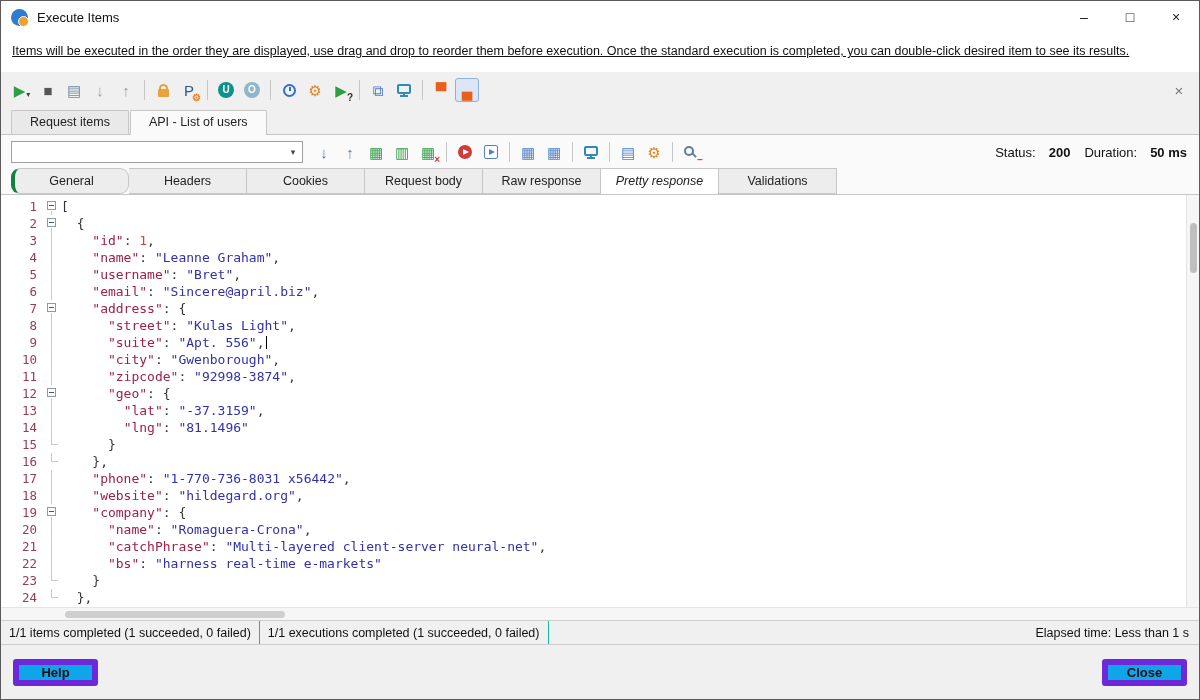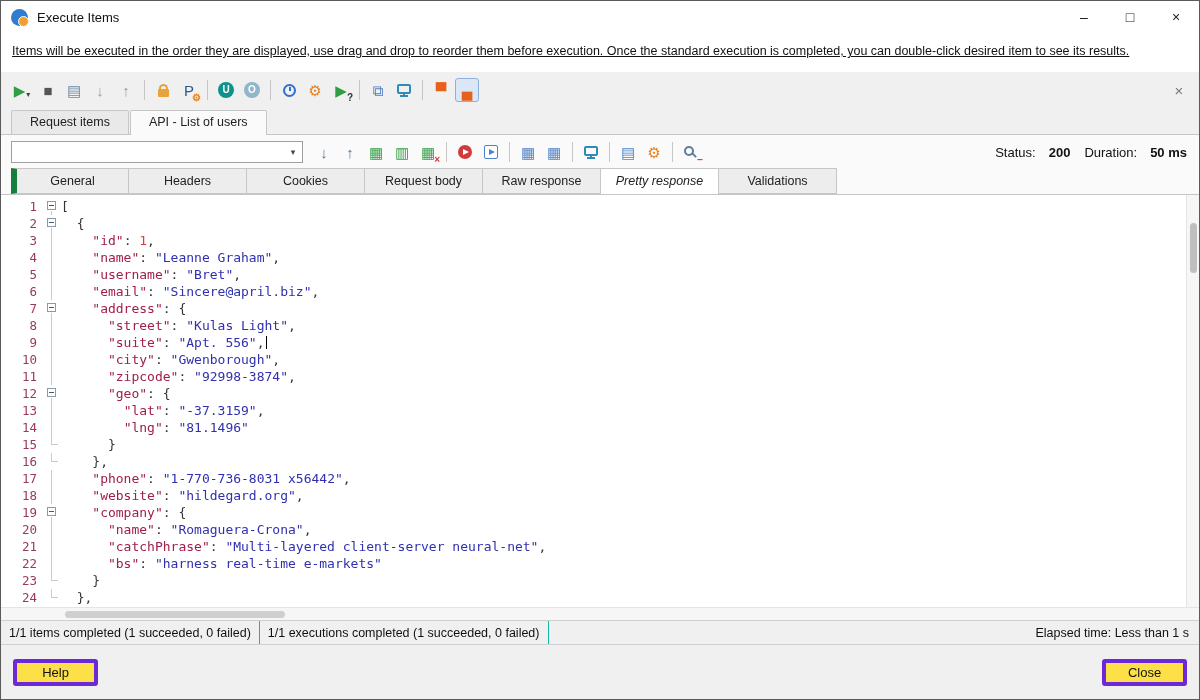--- a/index.html
+++ b/index.html
@@ -68,21 +68,21 @@
   .combo-arrow { width:18px; height:100%; display:flex; align-items:center; justify-content:center; font-size:9px; color:#444; }
   .status-info { margin-left:auto; font-size:13px; color:#111; display:flex; align-items:center; white-space:nowrap; }
   .status-info b { margin:0 14px 0 13px; }
   .status-info b:last-child { margin-right:2px; }
 
   
   .response-tabstrip { display:flex; align-items:flex-end; padding:0 10px; height:26px;
                        border-bottom:1px solid #c6c6c6; flex:none; }
   .rtab { min-width:118px; text-align:center; padding:5px 12px; font-size:12.5px; background:#ededed;
           border:1px solid #c6c6c6; border-left:none; color:#222; white-space:nowrap; }
-  .rtab:first-child { border-left:6px solid #15803d; }
+  .rtab:first-child { border-left:4px solid #15803d;border-radius:9px; }
   .rtab.active { background:#fff; margin-bottom:-1px; padding-bottom:6px;font-style:italic; }
 
   
   .editor { flex:1; background:#fff; display:flex; flex-direction:column; min-height:0;
             font-family:"DejaVu Sans Mono", monospace; font-size:13px; }
   .editor-inner { flex:1; display:flex; min-height:0; }
   .code-area { flex:1; overflow:hidden; padding-top:3px; }
   .code-line { display:flex; height:17px; line-height:17px; white-space:pre; }
   .gutter-num { width:44px; text-align:right; padding-right:8px; color:#9a3b52; flex:none; font-size:12.5px; }
   .fold { width:16px; flex:none; position:relative; }
@@ -105,22 +105,22 @@
 
   
   .statusbar { height:25px; background:#f0f0f0; border-top:1px solid #cfcfcf; border-bottom:1px solid #cfcfcf;
                display:flex; align-items:stretch; font-size:12.5px; color:#111; flex:none; }
   .sb-cell { padding:0 8px; display:flex; align-items:center; border-right:1px solid #14b8a6; white-space:nowrap; }
   .sb-spacer { flex:1; }
   .sb-right { padding:0 10px; display:flex; align-items:center; white-space:nowrap; }
 
   
   .footer { height:54px; background:#f0f0f0; display:flex; align-items:center; padding:0 12px; flex:none; }
-  .btn { min-width:85px; height:27px; background:#fde047; border:4px solid #6d28d9; border-radius:3px;
-         font-size:13px; color:#111; display:flex; align-items:center; justify-content:center; }
+  .btn { min-width:85px; height:27px; background:#0ea5e9; border:6px solid #6d28d9; border-radius:3px;
+         font-size:13px; color:#111; display:flex; align-items:center; justify-content:center;font-weight:bold; }
   .btn-close { margin-left:auto; }
 </style>
 </head>
 <body>
 
 <div class="window">
 
   <div class="titlebar">
     <div class="app-icon"></div>
     <span class="title">Execute Items</span>

